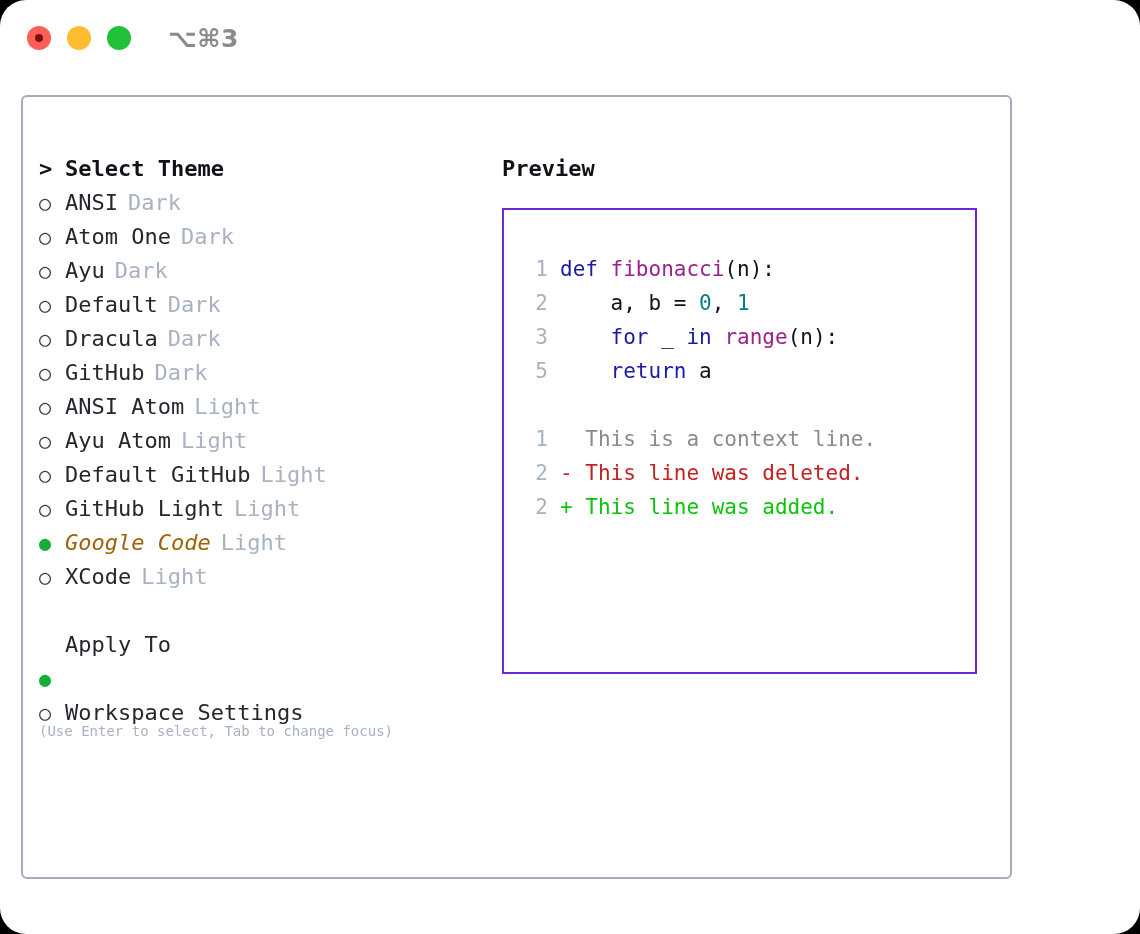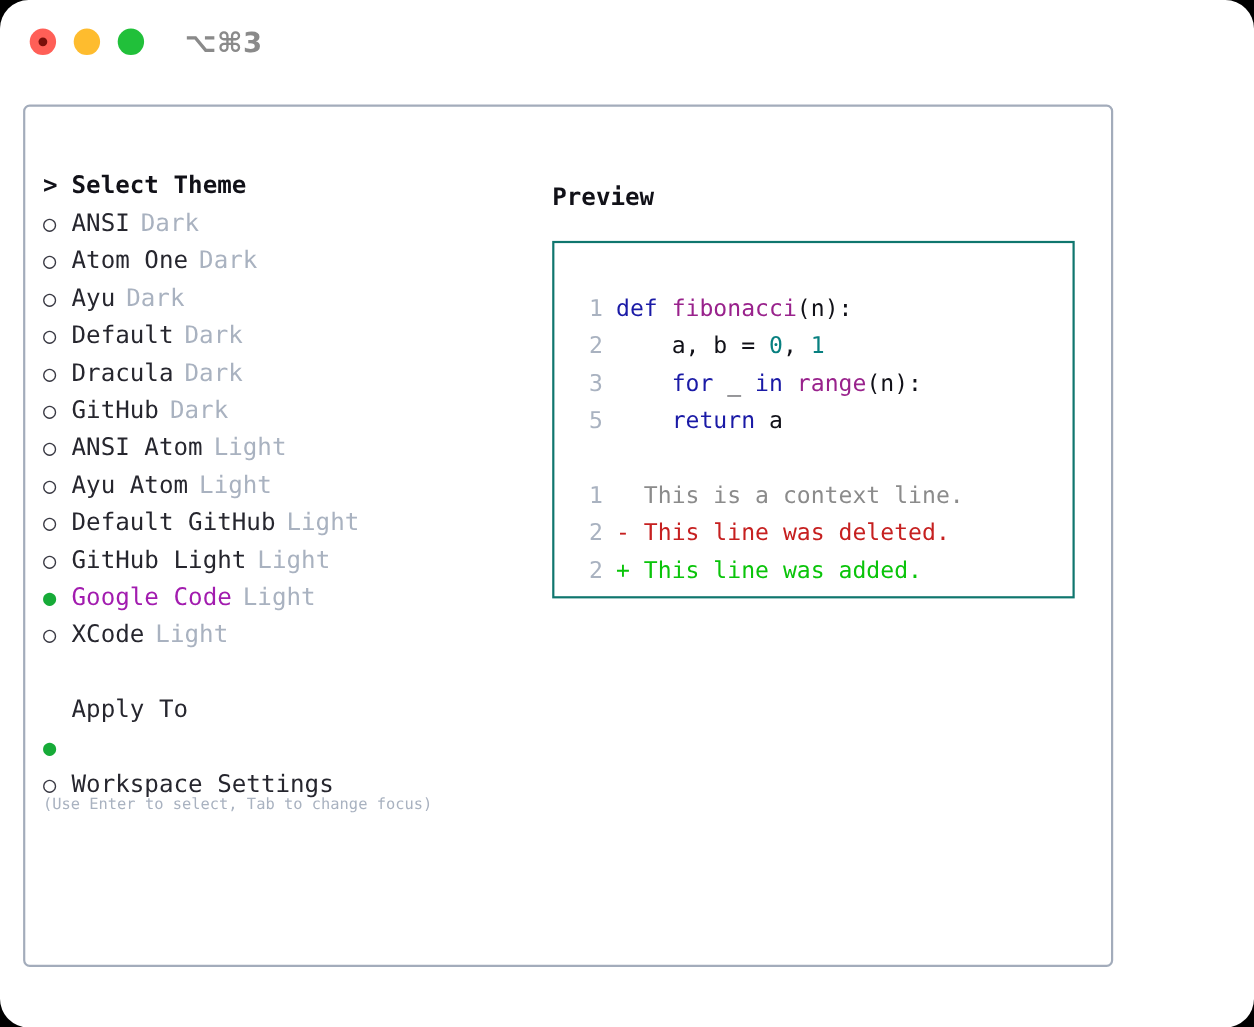--- a/index.html
+++ b/index.html
@@ -116,21 +116,22 @@
     font-size: 22px;
   }
   .label {
     color: #26262e;
   }
   .header-label {
     color: #111118;
     font-weight: bold;
   }
   .label.sel {
-    color: #a21caf;
+    color: #a16207;
+    font-style: italic;
   }
   .variant {
     color: #a9b2c0;
     margin-left: 10px;
   }
   .section-gap { height: 34px; }
 
   .apply-header {
     color: #26262e;
   }
@@ -144,33 +145,32 @@
     line-height: 34px;
     color: #a9b2c0;
   }
 
   
   .right-col {
     position: absolute;
     left: 479px;
     top: 55px;
     width: 485px;
-    margin-top: 11px;
   }
   .preview-title {
     font-size: 22px;
     font-weight: bold;
     color: #111118;
     line-height: 34px;
   }
   .preview-box {
     margin-top: 22px;
     width: 475px;
-    height: 325px;
-    border: 2px solid #0f766e;
+    height: 466px;
+    border: 2px solid #6d28d9;
     background: #ffffff;
     box-sizing: border-box;
     padding: 42px 0 0 18px;
   }
   .code-line {
     font-size: 21px;
     line-height: 34px;
     white-space: pre;
   }
   .ln {

